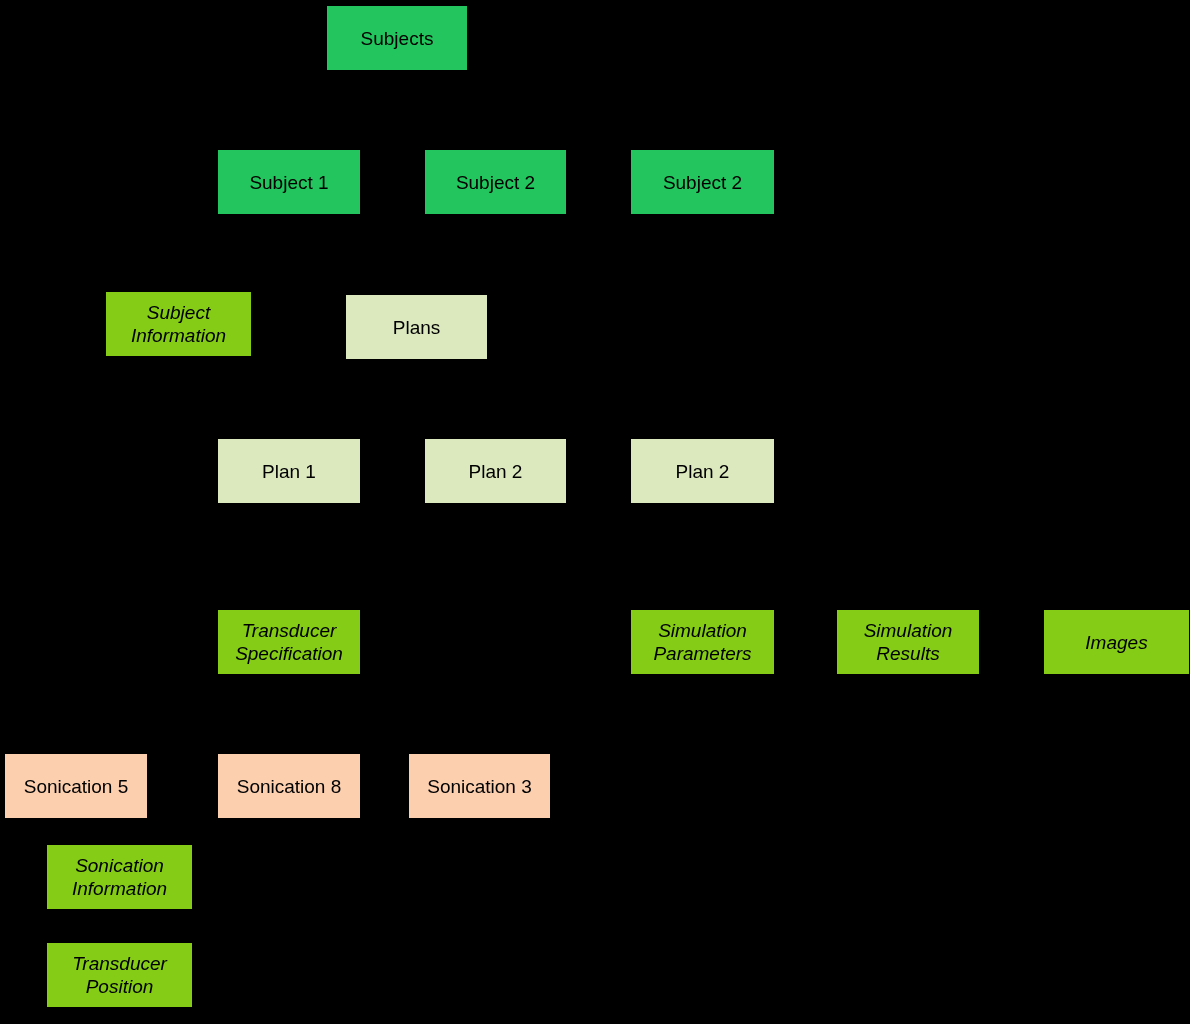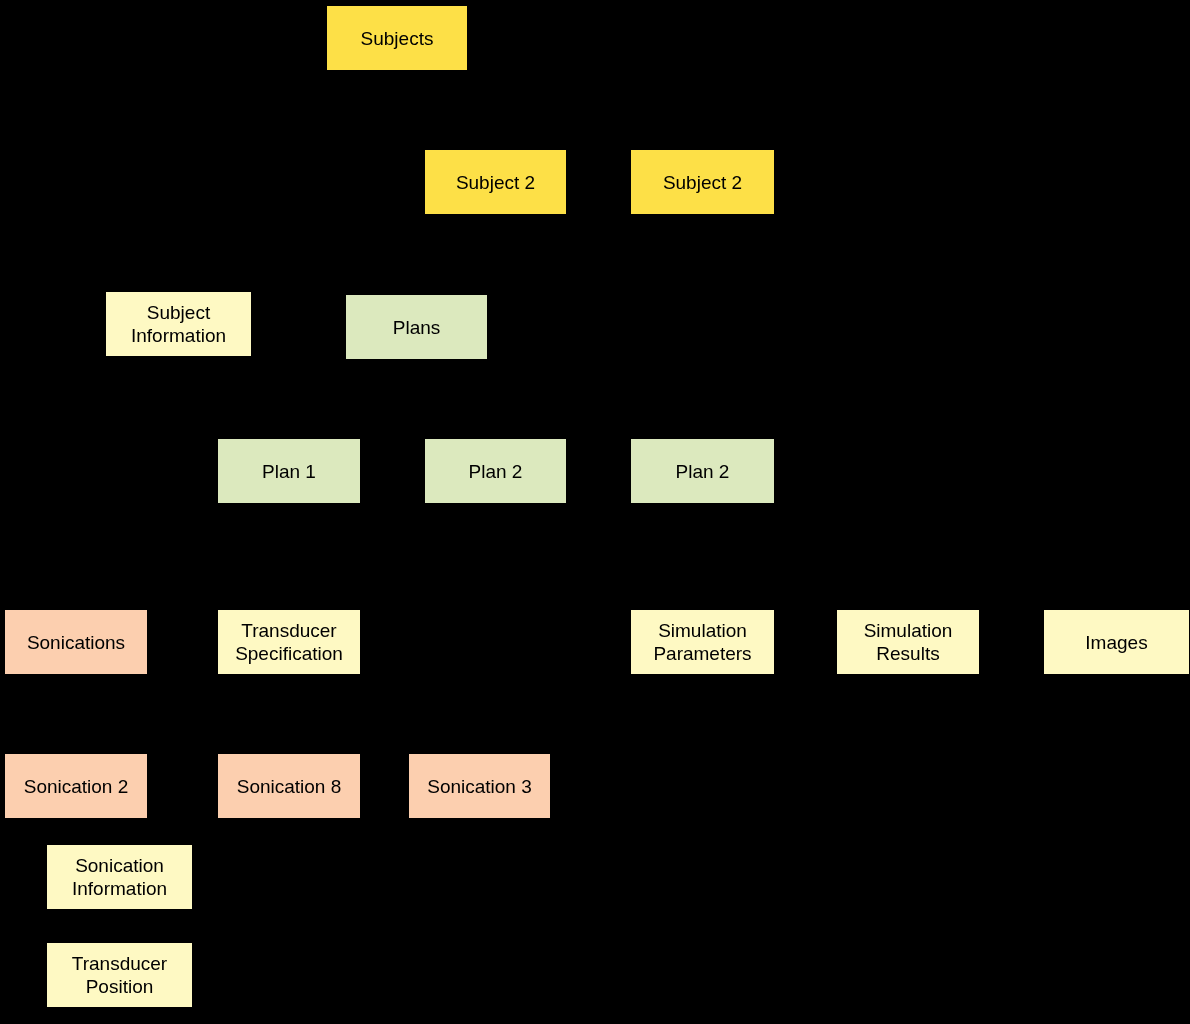--- a/index.html
+++ b/index.html
@@ -22,46 +22,46 @@
     align-items: center;
     justify-content: center;
     text-align: center;
     color: #000000;
     font-size: 19px;
     line-height: 23px;
     font-family: "Liberation Sans", sans-serif;
     white-space: pre-line;
     border: 1px solid #000000;
   }
-  .fill-teal  { background: #fde047; }
+  .fill-teal  { background: #22c55e; }
   .fill-green { background: #DCE9BE; }
   .fill-peach { background: #FCCFAF; }
-  .fill-white { background: #fef9c3; }
+  .fill-white { background: #84cc16; font-style: italic; }
 </style>
 </head>
 <body>
 
 <div id="canvas">
     <div class="node fill-teal" style="left: 326px; top: 5px; width: 142px; height: 66px;"><span>Subjects</span></div>
+    <div class="node fill-teal" style="left: 217px; top: 149px; width: 144px; height: 66px;"><span>Subject 1</span></div>
     <div class="node fill-teal" style="left: 424px; top: 149px; width: 143px; height: 66px;"><span>Subject 2</span></div>
     <div class="node fill-teal" style="left: 630px; top: 149px; width: 145px; height: 66px;"><span>Subject 2</span></div>
     <div class="node fill-white" style="left: 105px; top: 291px; width: 147px; height: 66px;"><span>Subject
 Information</span></div>
     <div class="node fill-green" style="left: 345px; top: 294px; width: 143px; height: 66px; justify-content: center;"><span>Plans</span></div>
     <div class="node fill-green" style="left: 217px; top: 438px; width: 144px; height: 66px; text-align: right;"><span>Plan 1</span></div>
     <div class="node fill-green" style="left: 424px; top: 438px; width: 143px; height: 66px;"><span>Plan 2</span></div>
     <div class="node fill-green" style="left: 630px; top: 438px; width: 145px; height: 66px;"><span>Plan 2</span></div>
-    <div class="node fill-peach" style="left: 4px; top: 609px; width: 144px; height: 66px;"><span>Sonications</span></div>
     <div class="node fill-white" style="left: 217px; top: 609px; width: 144px; height: 66px;"><span>Transducer
 Specification</span></div>
     <div class="node fill-white" style="left: 630px; top: 609px; width: 145px; height: 66px;"><span>Simulation
 Parameters</span></div>
     <div class="node fill-white" style="left: 836px; top: 609px; width: 144px; height: 66px;"><span>Simulation
 Results</span></div>
     <div class="node fill-white" style="left: 1043px; top: 609px; width: 147px; height: 66px;"><span>Images</span></div>
-    <div class="node fill-peach" style="left: 4px; top: 753px; width: 144px; height: 66px;"><span>Sonication 2</span></div>
+    <div class="node fill-peach" style="left: 4px; top: 753px; width: 144px; height: 66px;"><span>Sonication 5</span></div>
     <div class="node fill-peach" style="left: 217px; top: 753px; width: 144px; height: 66px;"><span>Sonication 8</span></div>
     <div class="node fill-peach" style="left: 408px; top: 753px; width: 143px; height: 66px;"><span>Sonication 3</span></div>
     <div class="node fill-white" style="left: 46px; top: 844px; width: 147px; height: 66px;"><span>Sonication
 Information</span></div>
     <div class="node fill-white" style="left: 46px; top: 942px; width: 147px; height: 66px;"><span>Transducer
 Position</span></div>
   </div>
 
 </body></html>

